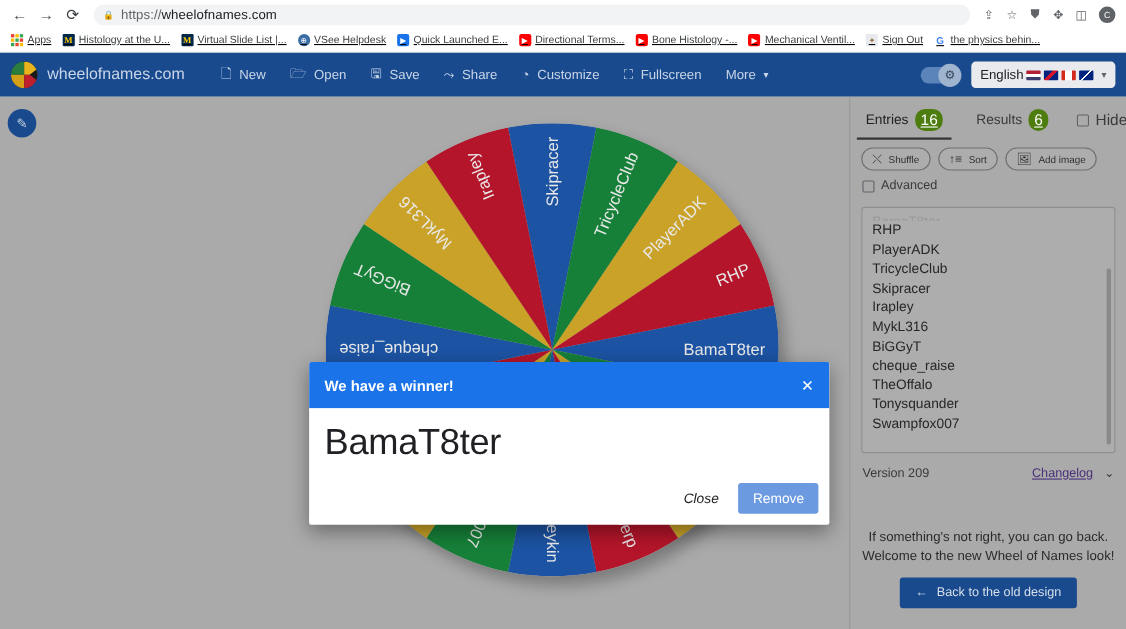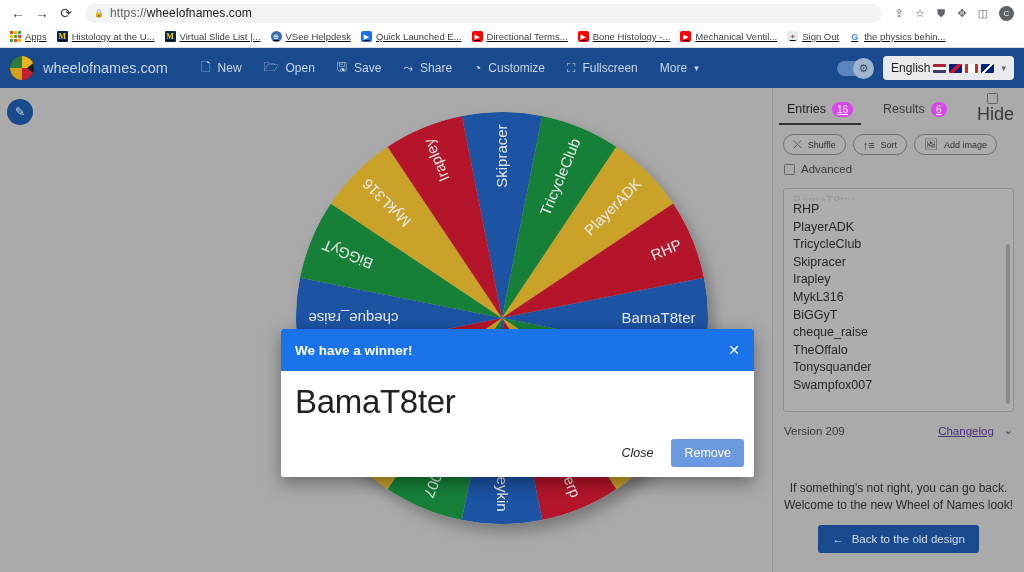--- a/index.html
+++ b/index.html
@@ -133,23 +133,23 @@
   
   .sidebar {
     position: absolute; right: 0; top: 0; width: 252px; height: 484px;
     background: #aaa; border-left: 1px solid #9a9a9a;
   }
   .tabs-row { display: flex; align-items: center; height: 30px; padding: 0 10px; margin-top: 10px; }
   .tab { display: flex; align-items: center; font-size: 12.5px; color: #3a3a3a;
          padding: 0 4px 8px 4px; margin-right: 22px; position: relative; }
   .tab.active { color: #202124; }
   .tab.active::after { content:""; position:absolute; left:-4px; right:-4px; bottom:0; height:2px; background:#333; }
-  .badge { background: #d946ef; color: #fff; font-size: 10px; border-radius: 9px;
+  .badge { background: #4d7c0f; color: #fff; font-size: 14px; border-radius: 9px;
            padding: 2px 5px; margin-left: 6px; min-width: 16px; text-align: center; text-decoration: underline; }
-  .hide-box { display: flex; align-items: center; margin-left: auto; font-size: 18px; color:#3a3a3a; padding-bottom:8px;flex-direction:column; }
+  .hide-box { display: flex; align-items: center; margin-left: auto; font-size: 14px; color:#3a3a3a; padding-bottom:8px; }
   .cb { width: 11px; height: 11px; border: 1.5px solid #5f6368; border-radius: 1.5px; margin-right: 6px; }
 
   .panel { position:absolute; top:40px; left:8px; right:8px; bottom: 0; }
   .tool-row { display: flex; gap: 7px; padding: 6px 2px 0 2px; }
   .pill-btn { display: flex; align-items: center; border: 1px solid #6e6e6e; border-radius: 13px;
               padding: 3px 9px; font-size: 9px; color: #303030; background: rgba(255,255,255,.04); }
   .pill-btn .gl { font-size: 11px; margin-right: 6px; }
   .adv-row { display: flex; align-items: center; padding: 8px 2px 6px 3px; font-size: 11.5px; color:#3a3a3a; }
 
   .entries-box {

